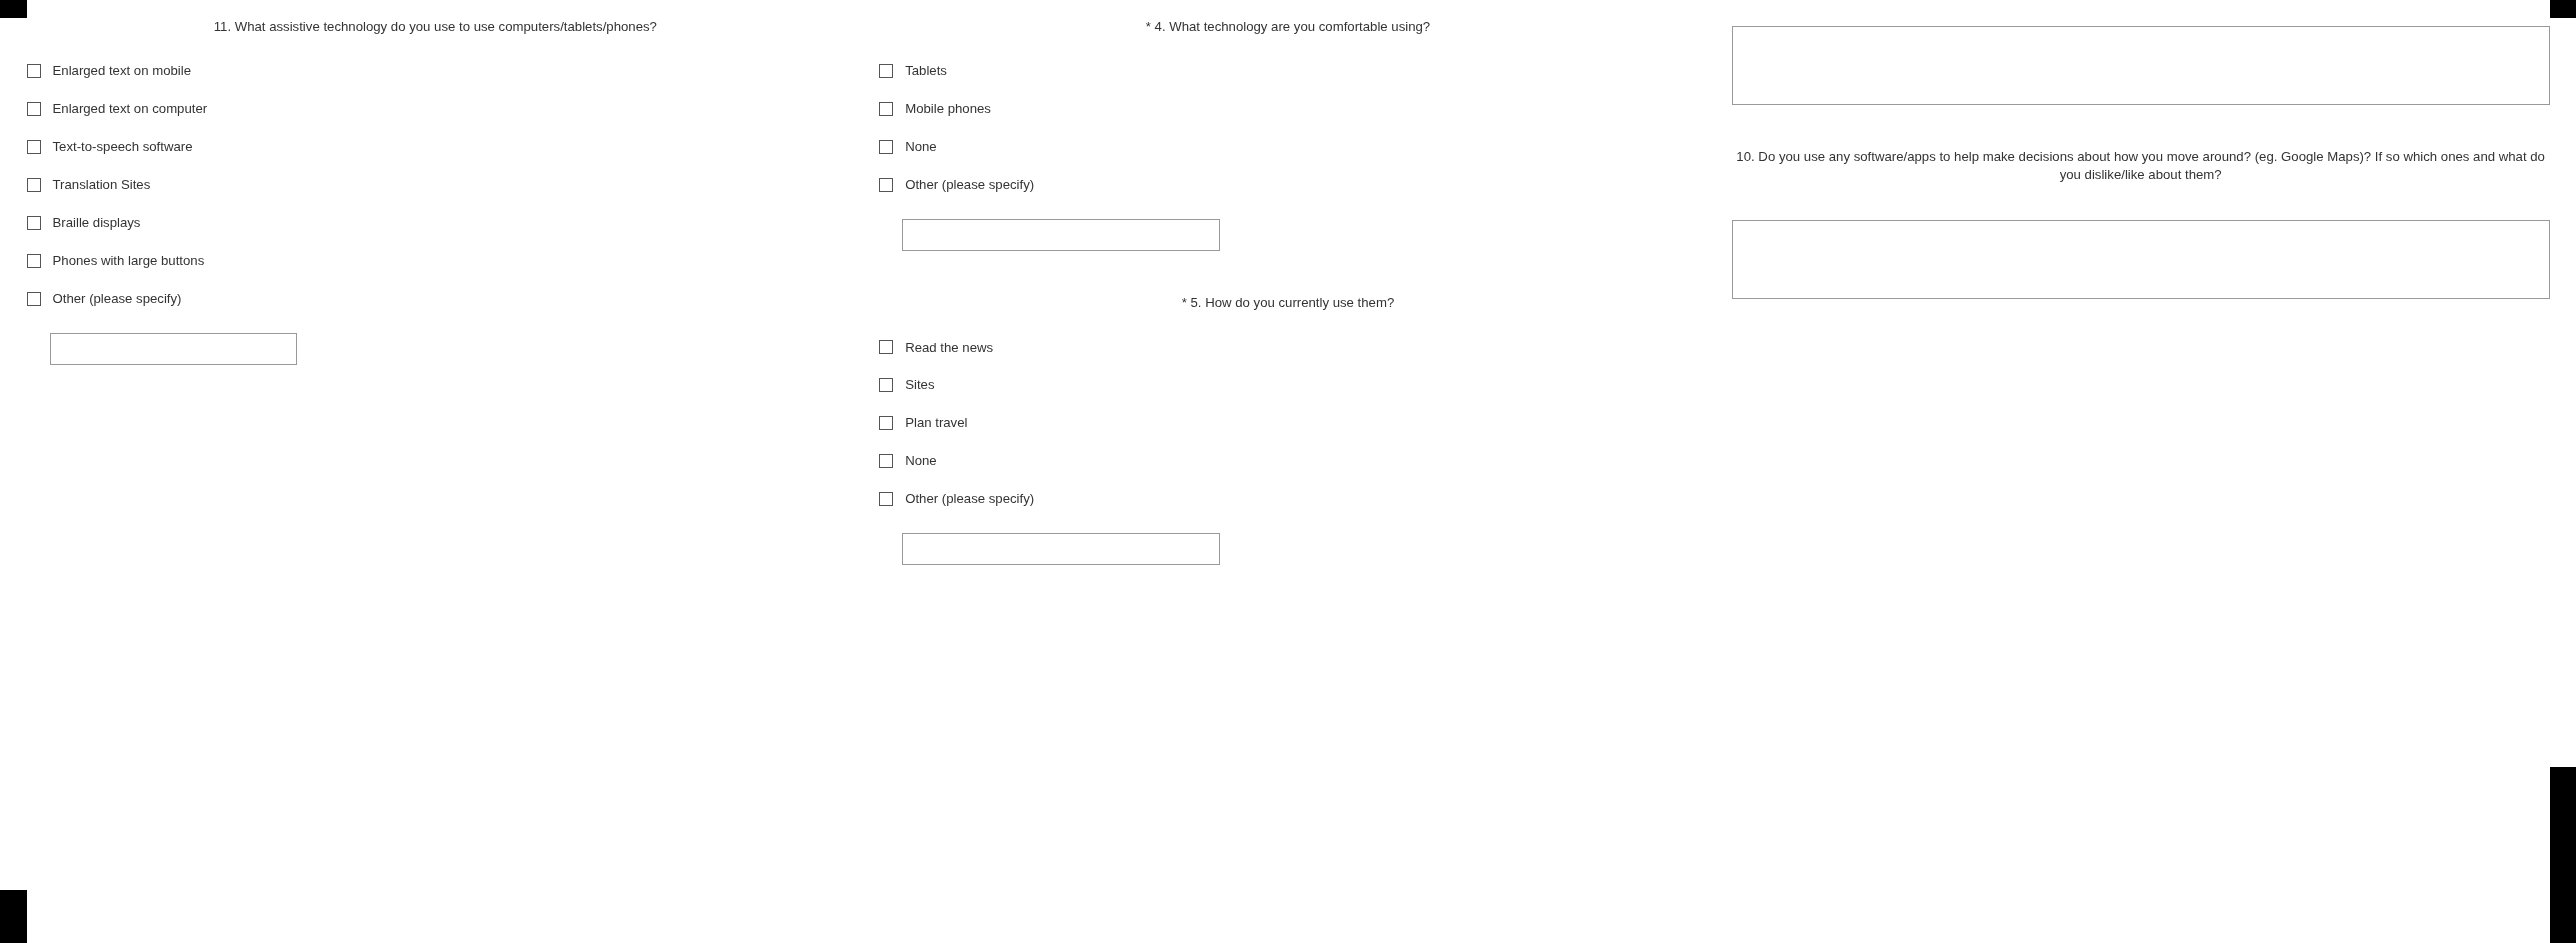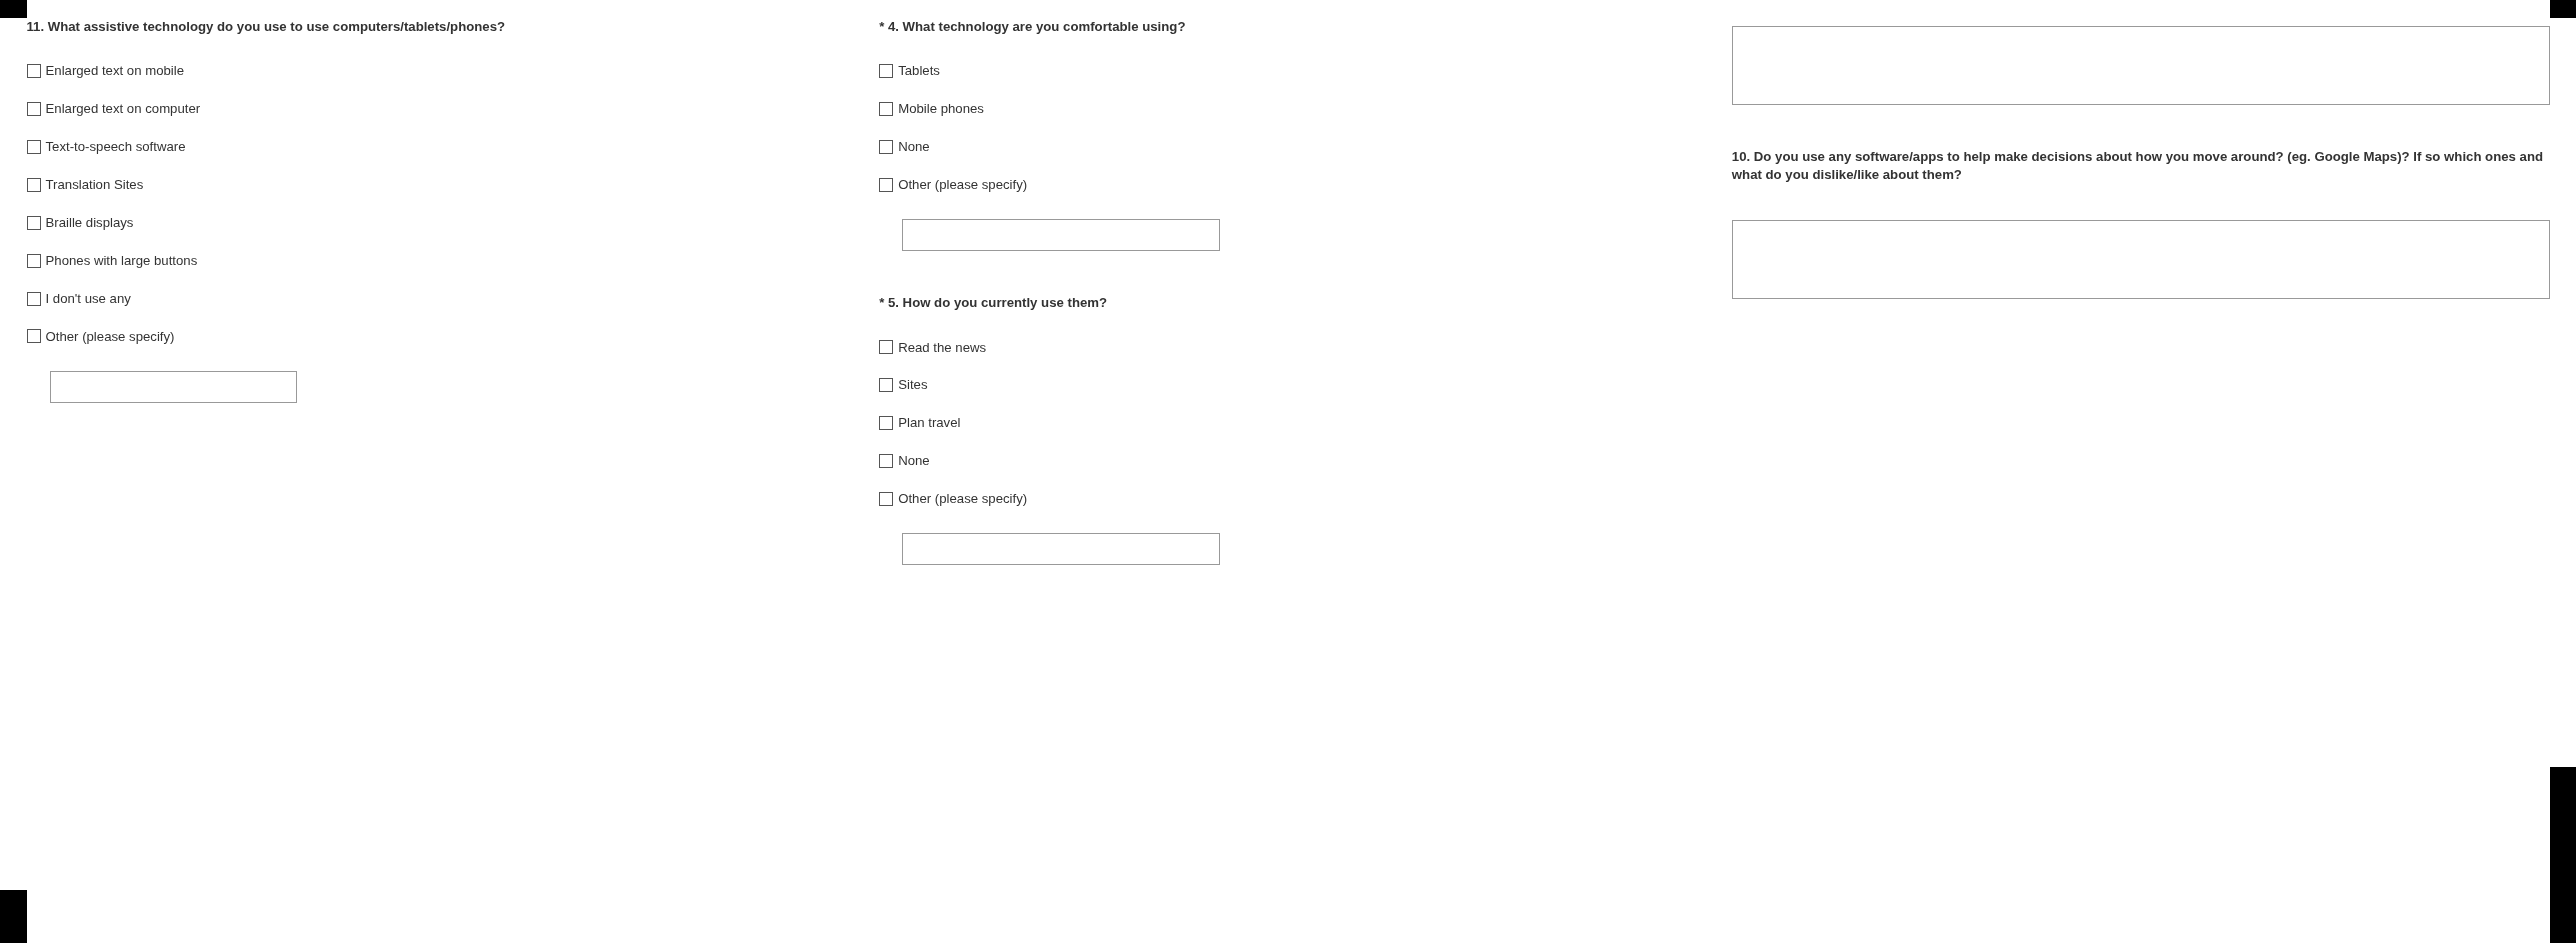--- a/index.html
+++ b/index.html
@@ -24,30 +24,31 @@
     }
 
     .column {
       display: flex;
       flex-direction: column;
       gap: 12.4px;
     }
 
     .question-title {
       font-size: 13.2px;
-      font-weight: 700;
+      font-weight: 400;
       color: #333;
       margin-bottom: 14px;
       line-height: 1.4;
+      text-align: center;
     }
 
     .checkbox-item {
       display: flex;
       align-items: flex-start;
-      gap: 5px;
+      gap: 12px;
       margin-bottom: 7px;
     }
 
     .checkbox-item input[type="checkbox"] {
       width: 14px;
       height: 14px;
       margin-top: 1.8px;
       flex-shrink: 0;
       cursor: pointer;
       border: 0.9px solid #555;
@@ -173,24 +174,20 @@
     <div class="checkbox-item">
       <input type="checkbox" id="braille-displays" style="">
       <label class="checkbox-label" for="braille-displays">Braille displays</label>
     </div>
 
     <div class="checkbox-item">
       <input type="checkbox" id="phones-large-buttons" style="">
       <label class="checkbox-label" for="phones-large-buttons">Phones with large buttons</label>
     </div>
 
-    <div class="checkbox-item">
-      <input type="checkbox" id="dont-use-any" style="">
-      <label class="checkbox-label" for="dont-use-any">I don't use any</label>
-    </div>
 
     <div class="checkbox-item">
       <input type="checkbox" id="other-specify-q11" style="">
       <label class="checkbox-label" for="other-specify-q11">Other (please specify)</label>
     </div>
 
     <input type="text" class="other-specify-input" placeholder="" style="">
   </div>
 
   <div class="column">

